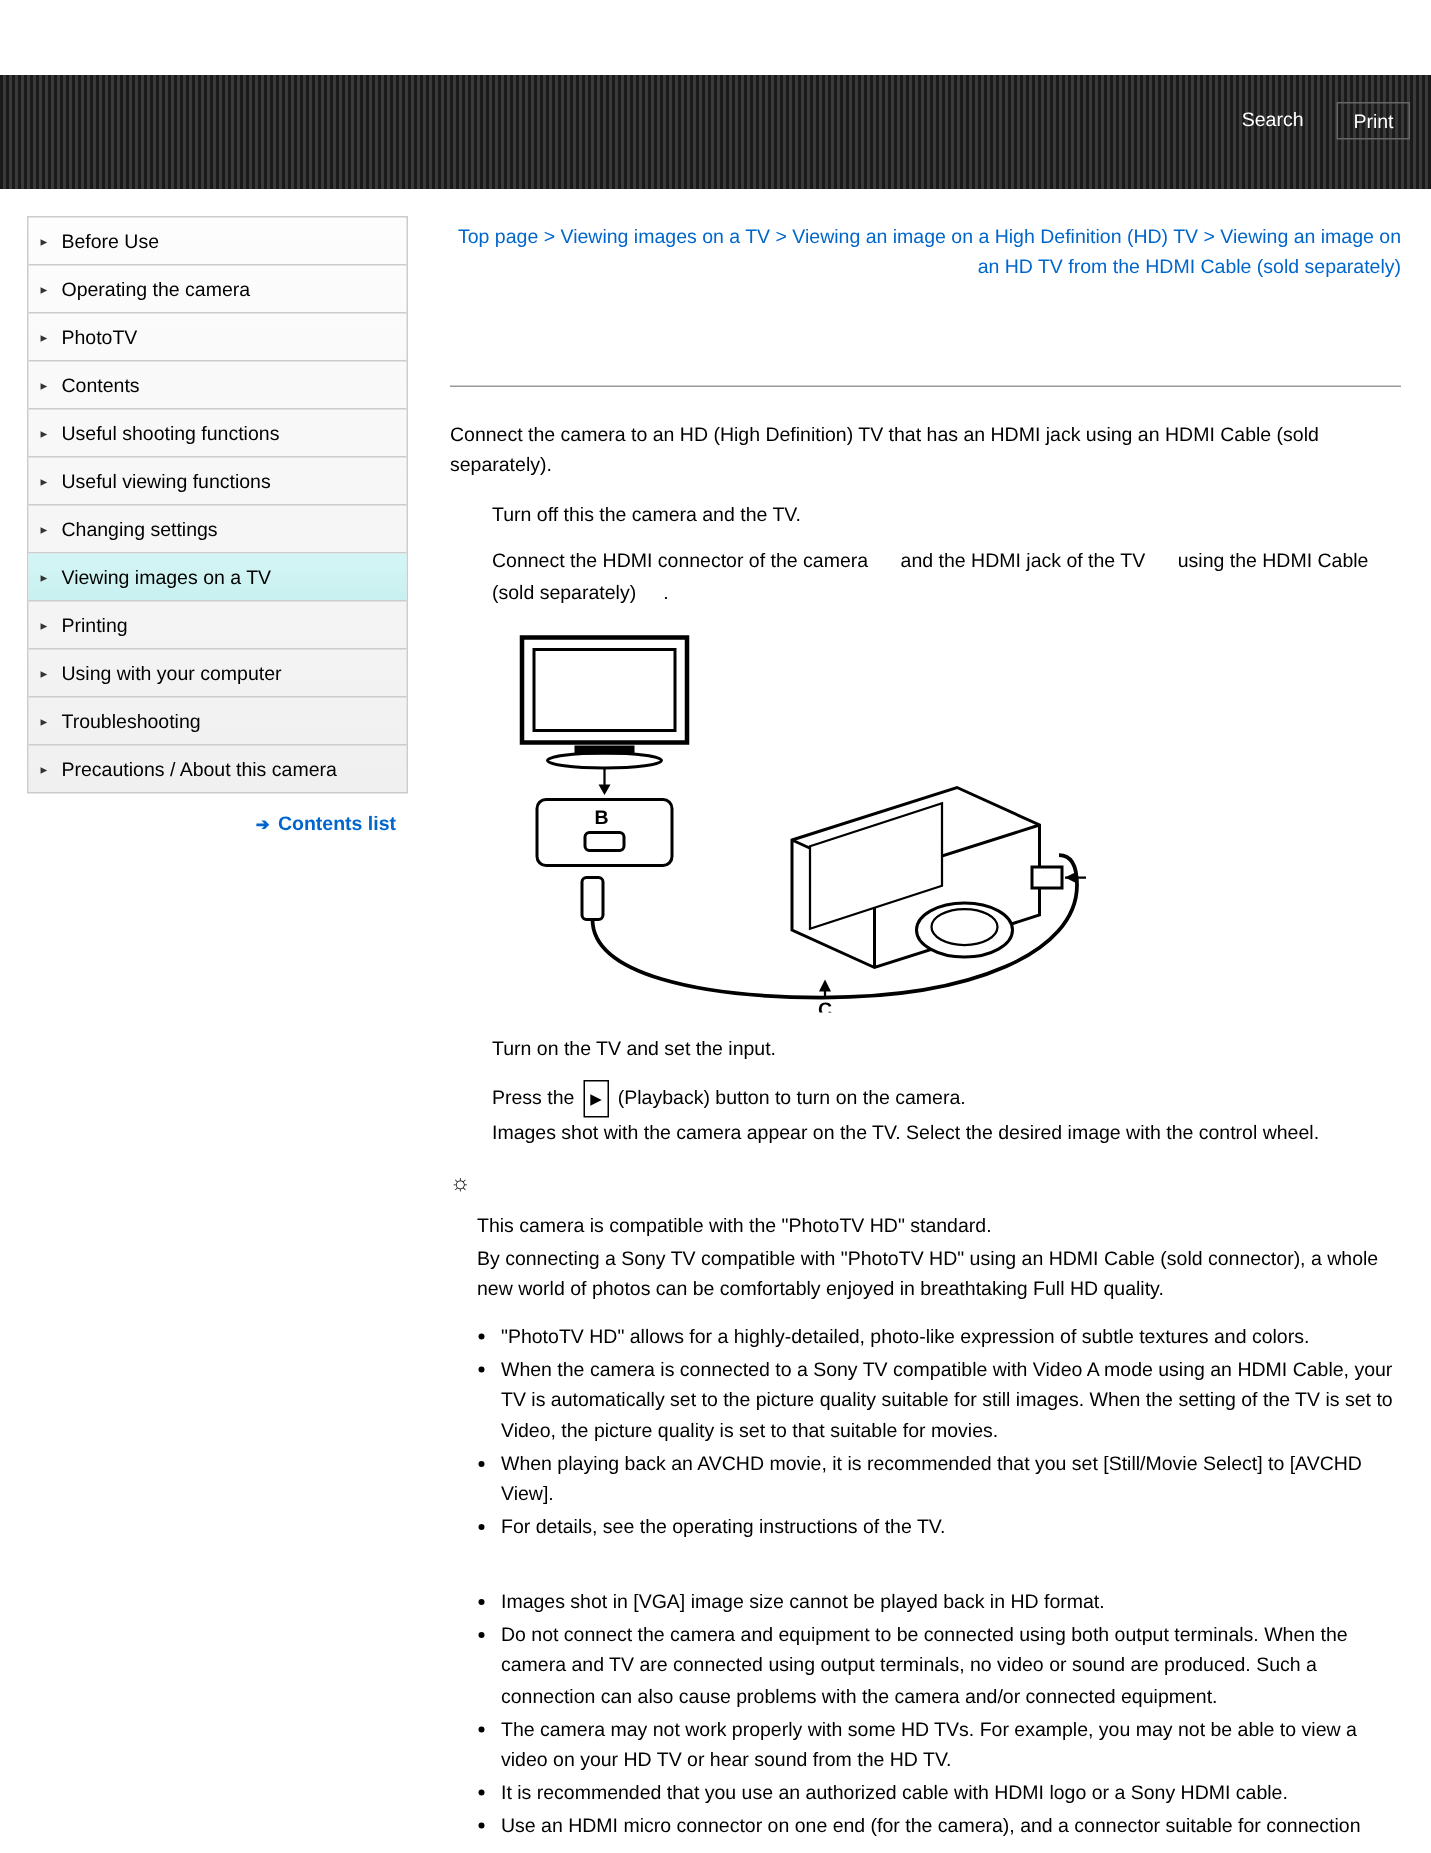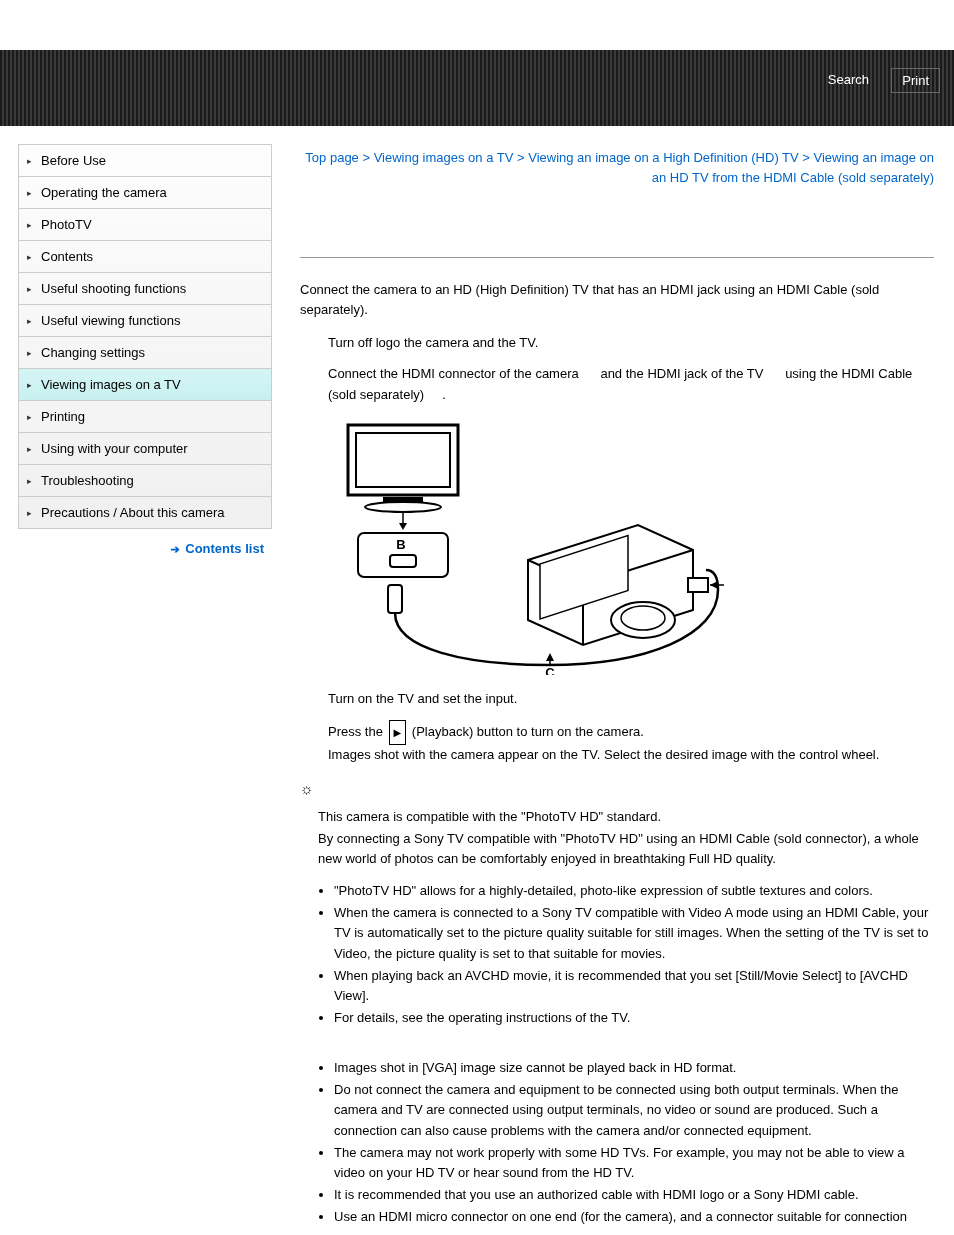--- a/index.html
+++ b/index.html
@@ -70,21 +70,21 @@
   <div class="main">
     <div class="breadcrumb">
       <span>Top page</span><span> &gt; </span><span>Viewing images on a TV</span><span> &gt; </span><span>Viewing an image on a High Definition (HD) TV</span><span> &gt; </span><span>Viewing an image on an HD TV from the HDMI Cable (sold separately)</span>
     </div>
 
     <hr class="hr">
 
     <p class="intro">Connect the camera to an HD (High Definition) TV that has an HDMI jack using an HDMI Cable (sold separately).</p>
 
     <div class="steps">
-      <p class="step">Turn off logo the camera and the TV.</p>
+      <p class="step">Turn off this the camera and the TV.</p>
       <p class="step">
         <span>Connect the HDMI connector of the camera</span>&nbsp;&nbsp;&nbsp;&nbsp;&nbsp;
         <span>and the HDMI jack of the TV</span>&nbsp;&nbsp;&nbsp;&nbsp;&nbsp;
         <span>using the HDMI Cable (sold separately)</span>&nbsp;&nbsp;&nbsp;&nbsp;
         <span>.</span>
       </p>
 
       <div class="figure">
         <svg viewBox="0 0 400 260">
 

